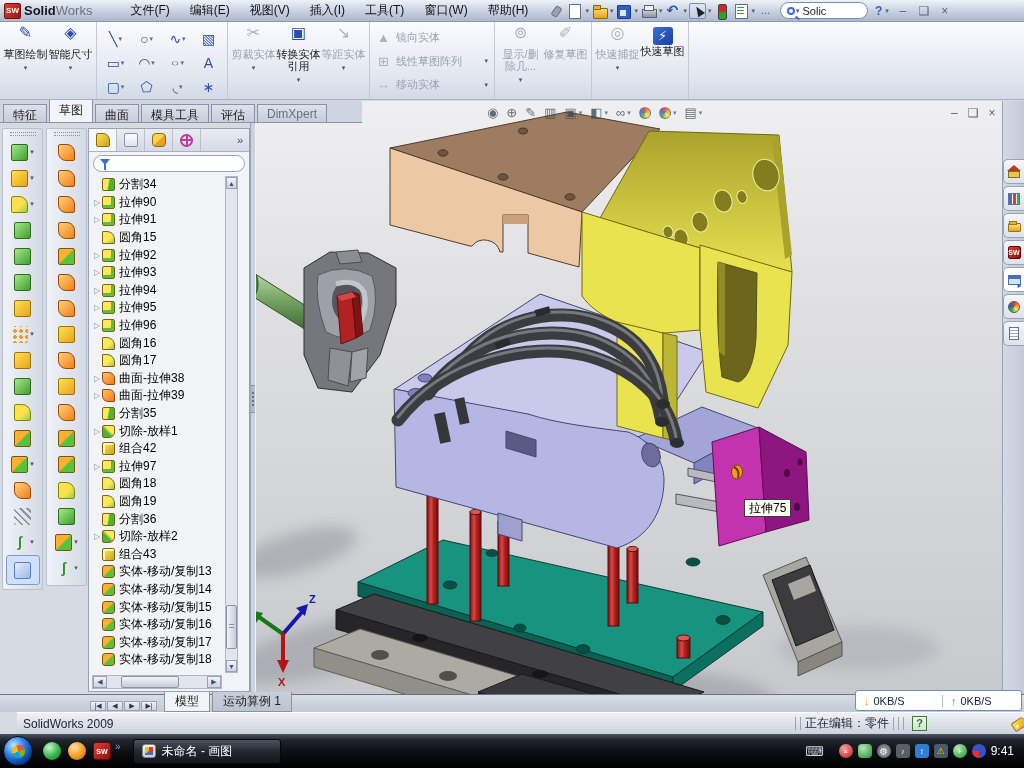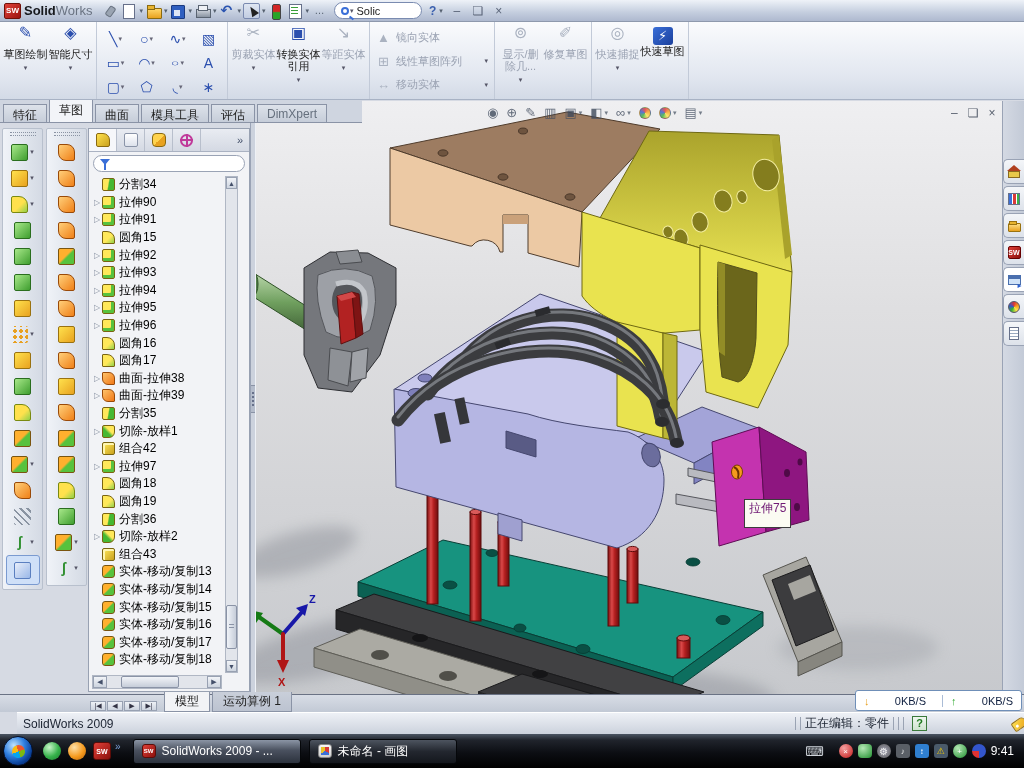--- a/index.html
+++ b/index.html
@@ -67,21 +67,21 @@
   .tab.dim{color:#66707e}
 
   
   .vpbg{position:absolute;left:250px;top:101px;width:753px;height:593px;background:linear-gradient(180deg,#efeff1 0%,#dfdfe1 35%,#c7c9cd 100%);z-index:1}
   .scene{position:absolute;left:250px;top:101px;z-index:2}
   .headsup{position:absolute;left:487px;top:105px;display:flex;align-items:center;gap:8px;z-index:4;opacity:.8}
   .hu{font-size:13px;color:#3f4a5c;display:flex;align-items:center}
   .hu .dd{font-size:7px;color:#55606f;margin-left:2px}
   .hu-ball{width:12px;height:12px;border-radius:50%;background:conic-gradient(#e03333,#f5a020,#ffe34a,#35b235,#3355cc,#e03333);border:1px solid rgba(60,60,60,.5)}
   .docctl{position:absolute;left:951px;top:106px;display:flex;gap:10px;z-index:4;color:#5a6270;font-size:12px}
-  .vtip{position:absolute;left:744px;top:499px;background:#fbfbf2;border:1px solid #3c3c3c;font-size:12px;padding:0 4px;height:29px;line-height:17px;z-index:5;color:#701a75;white-space:nowrap}
+  .vtip{position:absolute;left:744px;top:499px;background:#fbfbf2;border:1px solid #3c3c3c;font-size:12px;padding:0 4px;height:18px;line-height:17px;z-index:5;color:#000000;white-space:nowrap}
 
   
   .ltb{position:absolute;top:128px;width:41px;display:flex;flex-direction:column;align-items:center;background:linear-gradient(90deg,#f0f3f8,#d4dae4);border:1px solid #b8c0cd;border-radius:2px;padding:2px 0 4px;z-index:3}
   #ltb1{left:2px} #ltb2{left:46px}
   .grip{width:26px;height:4px;border-top:1px dotted #8a93a3;border-bottom:1px dotted #8a93a3;margin:1px 0 3px}
   .lti{height:26px;display:flex;align-items:center;justify-content:center;width:100%}
   .ic{width:17px;height:17px;border-radius:2px;display:flex;align-items:center;justify-content:center;flex:none}
   .v1{background:linear-gradient(135deg,#ffe14d,#e8a21f);border:1px solid #9a7210}
   .v2{background:linear-gradient(135deg,#a8e88a,#3f9e2f);border:1px solid #2a6e1e}
   .v3{background:linear-gradient(135deg,#ffe14d 55%,#8fd04a);border:1px solid #7a8a10;border-radius:2px 9px 2px 2px}
@@ -161,21 +161,21 @@
   .status{position:absolute;top:712px;height:22px;left:17px;width:100%;background:linear-gradient(#eef1f6,#ccd2dd);border-top:1px solid #fff;display:flex;align-items:center;font-size:12px;color:#1a2230;z-index:7}
   .sleft{margin-left:6px}
   .sright{position:absolute;left:778px;display:flex;align-items:center;gap:4px}
   .ssep{width:1px;height:13px;background:#9aa3b3}
   .qicon{width:15px;height:15px;background:linear-gradient(#eef6ee,#cfe4cf);border:1px solid #3a7a3a;color:#1f7a1f;font-weight:bold;font-size:11px;text-align:center;line-height:13px;margin:0 4px}
   .tagicon{position:absolute;right:14px;width:15px;height:10px;background:linear-gradient(135deg,#ffe14d,#e8a21f);border:1px solid #9a7210;border-radius:2px 5px 5px 2px;transform:rotate(-35deg)}
   .tagicon::after{content:"";position:absolute;left:2px;top:3px;width:3px;height:3px;border-radius:50%;background:#fff}
   .netw{position:absolute;left:855px;top:690px;width:167px;height:21px;background:#fff;border:1px solid #6f8fb8;border-radius:3px;display:flex;align-items:center;font-size:11px;color:#102040;z-index:8}
   .netd{color:#e8a020;font-weight:bold;margin:0 4px 0 8px}
   .netu{color:#2faa2f;font-weight:bold;margin:0 4px 0 8px;border-left:1px solid #aabcd6;padding-left:8px}
-  .netv{flex:1;text-align:right;padding-right:8px}
+  .netv{flex:1;padding-right:8px}
 
   
   .taskbar{position:absolute;top:734px;left:0;width:100%;height:34px;background:linear-gradient(#4b5563 0%,#20242c 18%,#0c0e13 55%,#000 100%);display:flex;align-items:center;z-index:9}
   .orb{width:30px;height:30px;border-radius:50%;margin:0 10px 0 3px;background:radial-gradient(circle at 35% 30%,#bfe3ff,#2f7fe0 40%,#0a3f96 70%,#041f55 100%);border:1px solid #04102a;display:flex;align-items:center;justify-content:center;flex:none}
   .orb::after{content:"";width:13px;height:13px;border-radius:50%;background:conic-gradient(#f35325 0 25%,#81bc06 0 50%,#05a6f0 0 75%,#ffba08 0);transform:rotate(-20deg);opacity:.95}
   .ql{display:flex;gap:7px;align-items:center}
   .qi{width:18px;height:18px;border-radius:3px;flex:none;display:flex;align-items:center;justify-content:center}
   .q-qgreen{border-radius:50%;background:radial-gradient(circle at 35% 30%,#c8f5c8,#35b24a 55%,#1c7a2e)}
   .q-qorange{border-radius:50%;background:radial-gradient(circle at 35% 30%,#ffe0a8,#f59a1e 55%,#b35f08)}
   .q-qsw{background:linear-gradient(135deg,#e04038,#8c100c);color:#fff;font-size:7px;font-weight:bold;border:1px solid #5c0c08}
@@ -201,20 +201,29 @@
   .clock{color:#fff;font-size:12px;margin-left:0}
 </style>
 </head>
 <body>
 
 <div id="stage">
 
   <div class="titlebar">
     <span class="swcube">SW</span>
     <span class="apptitle"><b>Solid</b><span>Works</span></span>
+    <div class="menus" id="menus">
+        <div class="mi">文件(F)</div>
+        <div class="mi">编辑(E)</div>
+        <div class="mi">视图(V)</div>
+        <div class="mi">插入(I)</div>
+        <div class="mi">工具(T)</div>
+        <div class="mi">窗口(W)</div>
+        <div class="mi">帮助(H)</div>
+      </div>
     <div class="tbicons" id="tbicons">
         <span class="tbi i-pin"></span>
         <span class="tbi i-new"></span>
         <span class="tdd">▾</span>
         <span class="tbi i-open"></span>
         <span class="tdd">▾</span>
         <span class="tbi i-save"></span>
         <span class="tdd">▾</span>
         <span class="tbi i-print"></span>
         <span class="tdd">▾</span>
@@ -953,24 +962,20 @@
 
   <div class="taskbar">
     <div class="orb"></div>
     <div class="ql" id="ql">
         <span class="qi q-qgreen"></span>
         <span class="qi q-qorange"></span>
         <span class="qi q-qsw">SW</span>
       </div>
     <span class="qovf">»</span>
     <div class="tbtns" id="tbtns">
-        <div class="tbtn active">
-          <span class="qi q-qsw">SW</span>
-          <span>SolidWorks 2009 - ...</span>
-        </div>
         <div class="tbtn inactive">
           <span class="qi q-paint"></span>
           <span>未命名 - 画图</span>
         </div>
       </div>
     <div class="traygrp">
       <span class="kbglyph">⌨</span>
       <span id="tray" style="display:flex;gap:5px;align-items:center">
           <span class="tico t-red">×</span>
           <span class="tico t-grn"></span>

